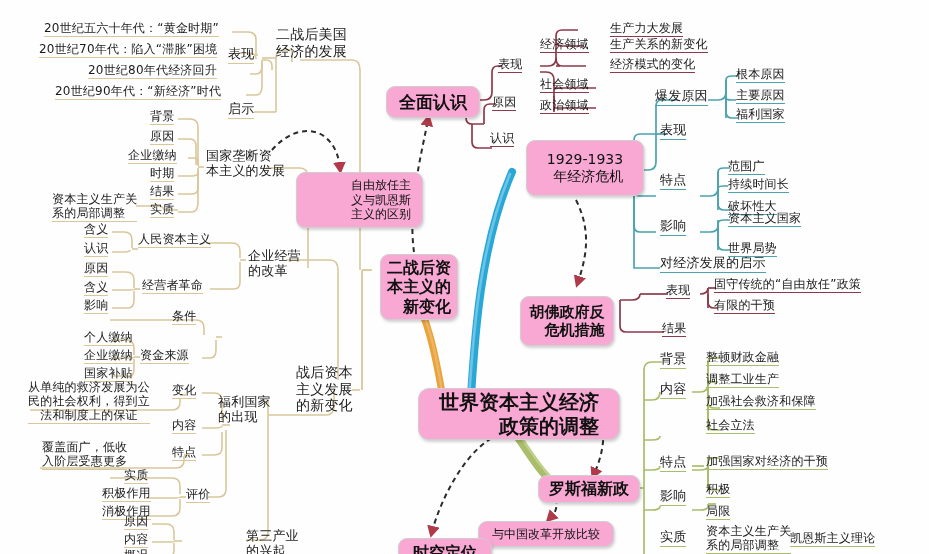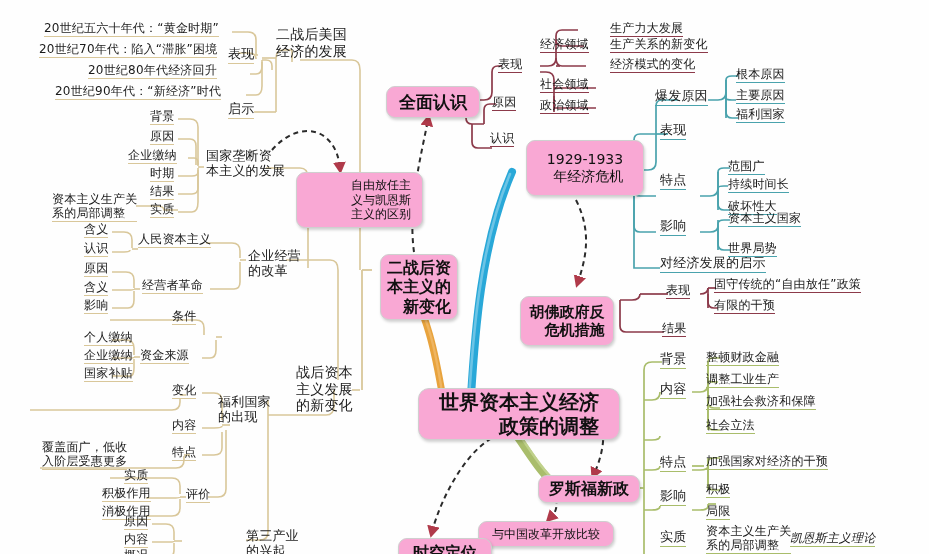--- a/index.html
+++ b/index.html
@@ -262,20 +262,23 @@
   <div class="lbl f13 two" style="left:248px;top:248px;">企业经营
 的改革</div>
 
   <div class="lbl f12 u" style="left:172px;top:310px;">条件</div>
 
   <div class="lbl f12 u" style="left:84px;top:331px;">个人缴纳</div>
   <div class="lbl f12 u" style="left:84px;top:349px;">企业缴纳</div>
   <div class="lbl f12 u" style="left:84px;top:367px;">国家补贴</div>
   <div class="lbl f12 u" style="left:140px;top:349px;">资金来源</div>
 
+  <div class="lbl f11 two ctr u" style="left:28px;top:380px;">从单纯的救济发展为公
+民的社会权利，得到立
+法和制度上的保证</div>
   <div class="lbl f12 u" style="left:172px;top:384px;">变化</div>
 
   <div class="lbl f12 u" style="left:172px;top:419px;">内容</div>
 
   <div class="lbl f11 two ctr u" style="left:42px;top:440px;">覆盖面广，低收
 入阶层受惠更多</div>
   <div class="lbl f12 u" style="left:172px;top:446px;">特点</div>
 
   <div class="lbl f12 u" style="left:124px;top:469px;">实质</div>
   <div class="lbl f12 u" style="left:102px;top:487px;">积极作用</div>
@@ -337,21 +340,21 @@
 
   <div class="lbl f12 u-green" style="left:706px;top:351px;">整顿财政金融</div>
   <div class="lbl f12 u-green" style="left:706px;top:373px;">调整工业生产</div>
   <div class="lbl f12 u-green" style="left:706px;top:395px;">加强社会救济和保障</div>
   <div class="lbl f12 u-green" style="left:706px;top:419px;">社会立法</div>
   <div class="lbl f12 u-green" style="left:706px;top:455px;">加强国家对经济的干预</div>
   <div class="lbl f12 u-green" style="left:706px;top:483px;">积极</div>
   <div class="lbl f12 u-green" style="left:706px;top:505px;">局限</div>
   <div class="lbl f12 two u-green" style="left:706px;top:524px;">资本主义生产关
 系的局部调整</div>
-  <div class="lbl f11 u-green" style="left:790px;top:532px;font-style:italic;">凯恩斯主义理论</div>
+  <div class="lbl f11 u-green" style="left:790px;top:532px;">凯恩斯主义理论</div>
 
   <div class="box f17 bold" style="left:386px;top:86px;width:92px;height:30px;">全面认识</div>
 
   <div class="box f16 bold" style="left:380px;top:254px;width:76px;height:64px;">二战后资
 本主义的
 新变化</div>
 
   <div class="box f18" style="left:526px;top:140px;width:116px;height:54px;">1929-1933
 年经济危机</div>
 

